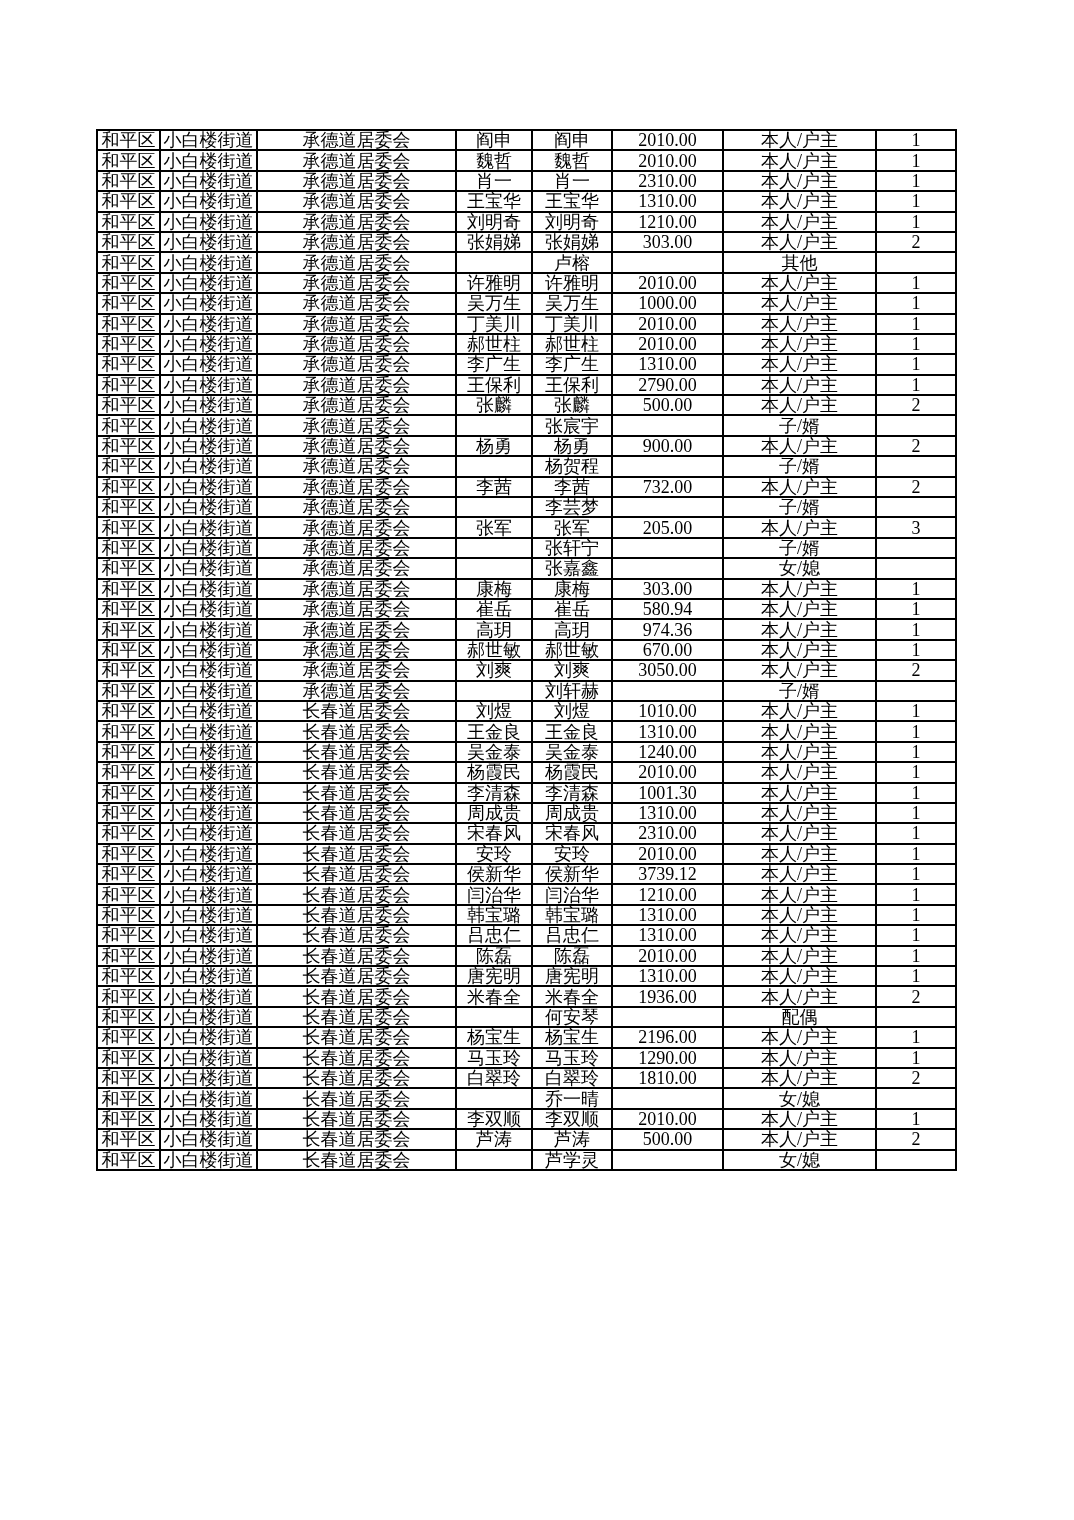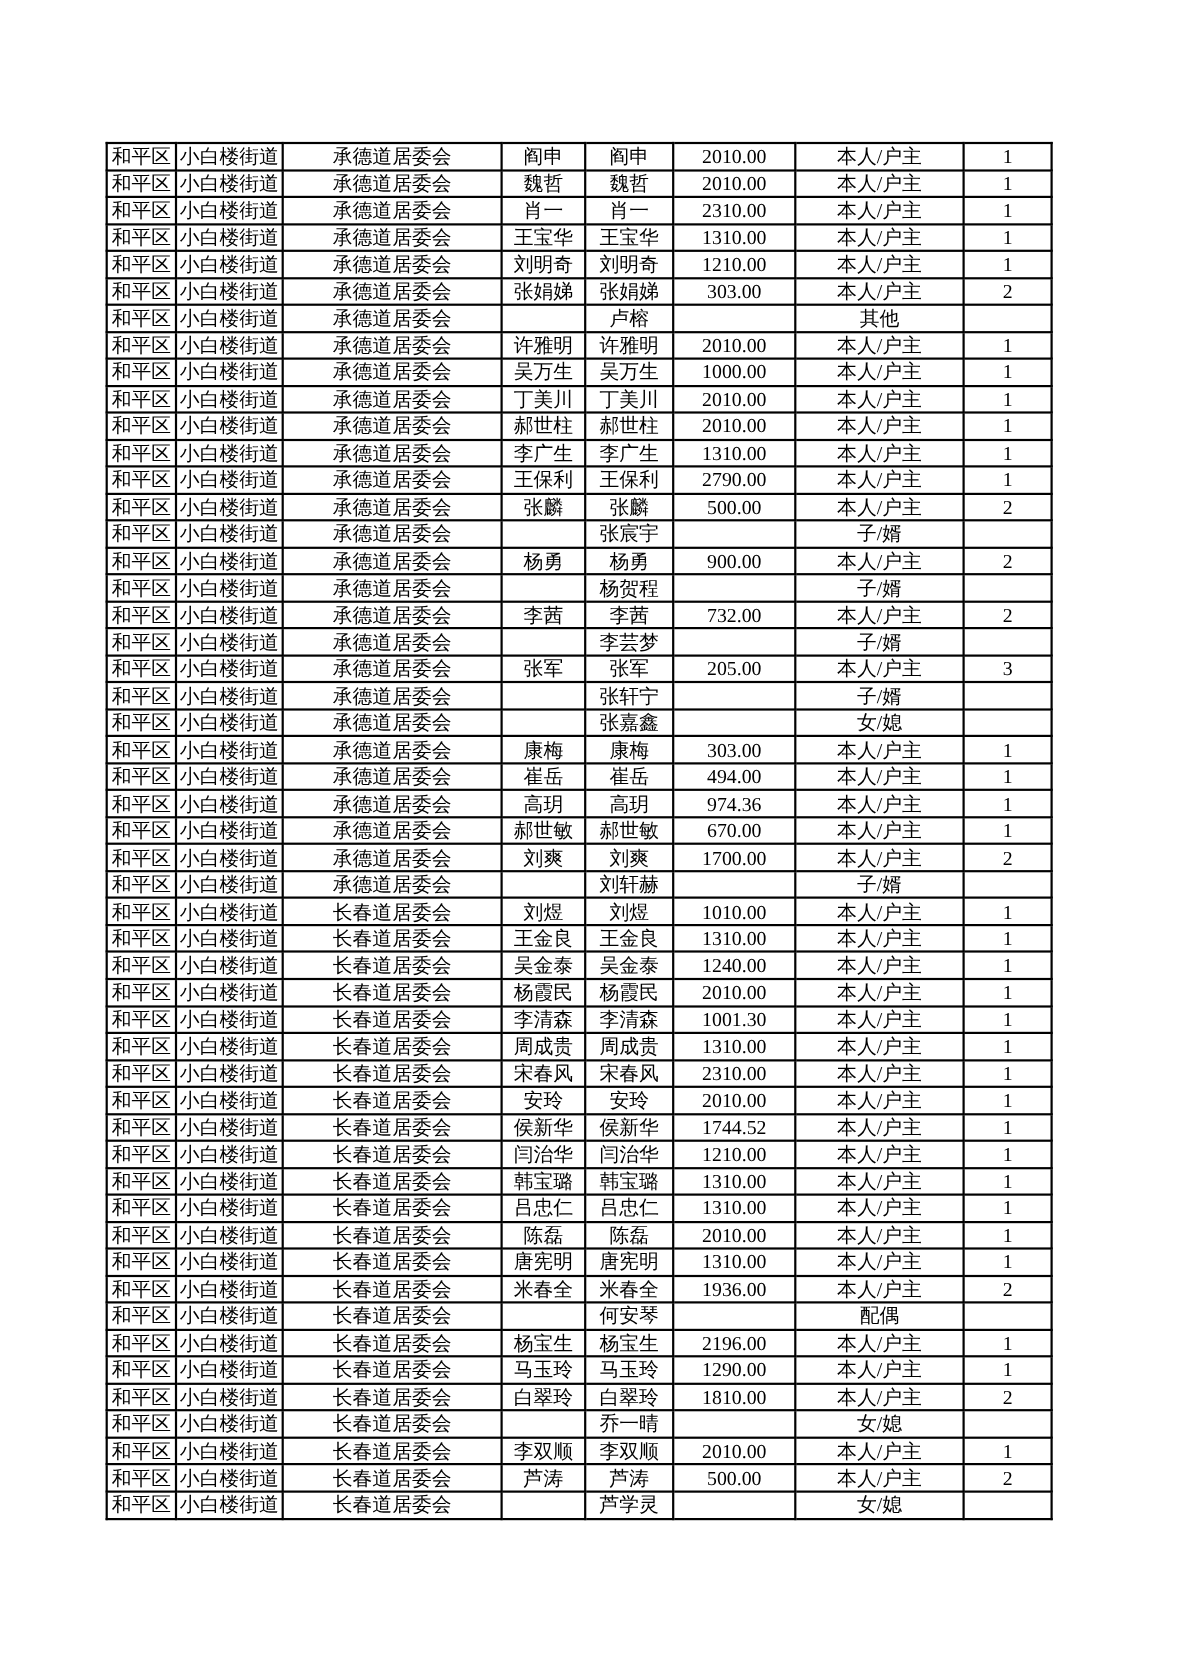--- a/index.html
+++ b/index.html
@@ -11,21 +11,21 @@
     position: relative;
     width: 1074px;
     height: 1520px;
     overflow: hidden;
   }
   .sheet-table {
     position: absolute;
     left: 96px;
     top: 129px;
     width: 859px;
-    height: 1253px;
+    height: 1042px;
     border-collapse: collapse;
     table-layout: fixed;
     font-family: "Liberation Serif", "DejaVu Serif", serif;
     font-size: 18px;
     color: #000000;
   }
   .sheet-table td {
     border: 2px solid #000000;
     text-align: center;
     vertical-align: middle;
@@ -288,21 +288,21 @@
           <td>303.00</td>
           <td>本人/户主</td>
           <td>1</td>
         </tr>
         <tr>
           <td>和平区</td>
           <td>小白楼街道</td>
           <td>承德道居委会</td>
           <td>崔岳</td>
           <td>崔岳</td>
-          <td>494.00</td>
+          <td>580.94</td>
           <td>本人/户主</td>
           <td>1</td>
         </tr>
         <tr>
           <td>和平区</td>
           <td>小白楼街道</td>
           <td>承德道居委会</td>
           <td>高玥</td>
           <td>高玥</td>
           <td>974.36</td>
@@ -318,21 +318,21 @@
           <td>670.00</td>
           <td>本人/户主</td>
           <td>1</td>
         </tr>
         <tr>
           <td>和平区</td>
           <td>小白楼街道</td>
           <td>承德道居委会</td>
           <td>刘爽</td>
           <td>刘爽</td>
-          <td>1700.00</td>
+          <td>3050.00</td>
           <td>本人/户主</td>
           <td>2</td>
         </tr>
         <tr>
           <td>和平区</td>
           <td>小白楼街道</td>
           <td>承德道居委会</td>
           <td></td>
           <td>刘轩赫</td>
           <td></td>
@@ -418,21 +418,21 @@
           <td>2010.00</td>
           <td>本人/户主</td>
           <td>1</td>
         </tr>
         <tr>
           <td>和平区</td>
           <td>小白楼街道</td>
           <td>长春道居委会</td>
           <td>侯新华</td>
           <td>侯新华</td>
-          <td>1744.52</td>
+          <td>3739.12</td>
           <td>本人/户主</td>
           <td>1</td>
         </tr>
         <tr>
           <td>和平区</td>
           <td>小白楼街道</td>
           <td>长春道居委会</td>
           <td>闫治华</td>
           <td>闫治华</td>
           <td>1210.00</td>

